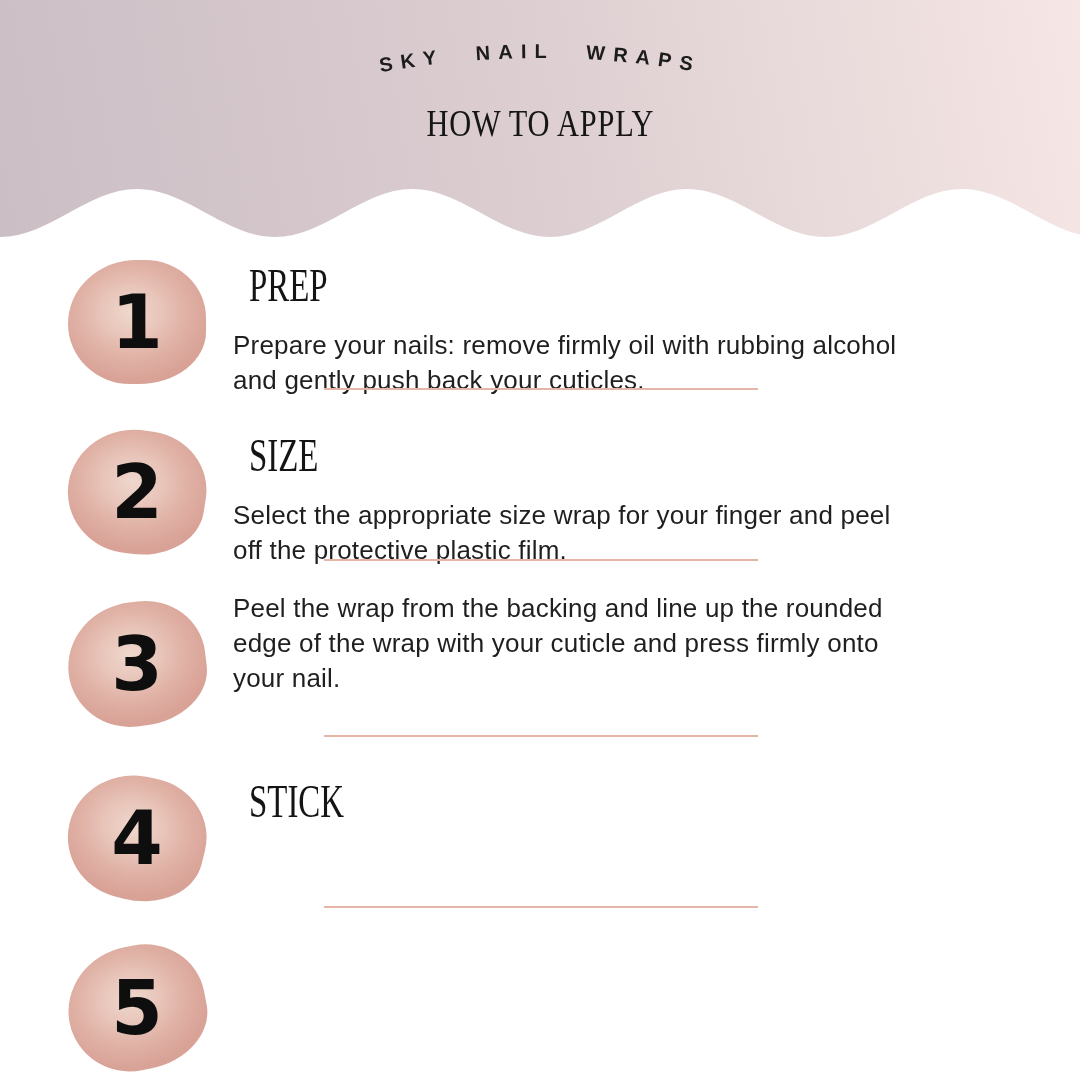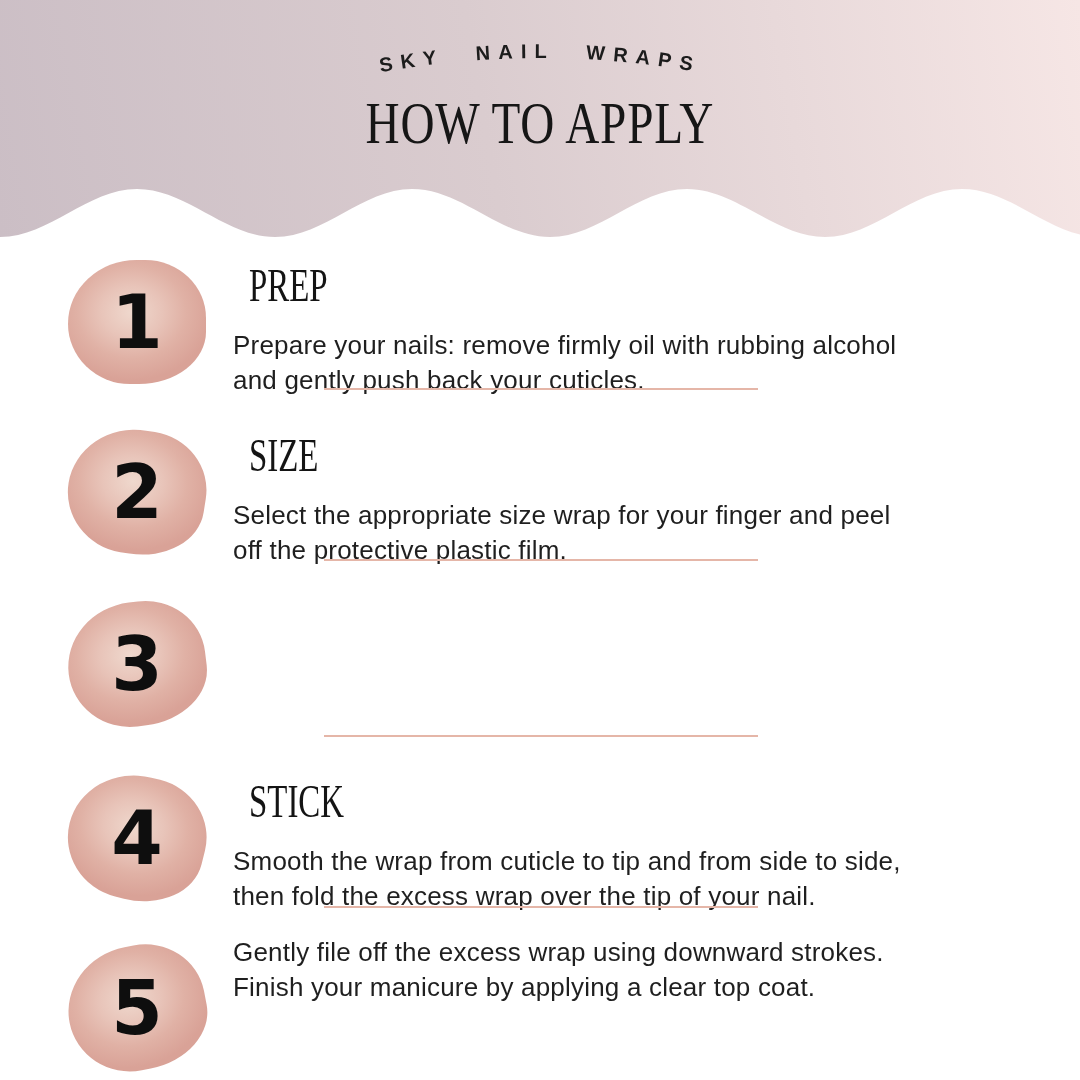--- a/index.html
+++ b/index.html
@@ -19,21 +19,21 @@
   .arc-svg { position:absolute; top:0; left:0; overflow:visible; }
   .arc-svg text {
     font-family:"Liberation Sans", sans-serif;
     font-size:20px; font-weight:700; letter-spacing:8px; word-spacing:18px;
     fill:#1c1c1c;
   }
   .main-title {
     position:absolute; top:94px; left:0; width:1080px;
     margin:0; text-align:center;
     font-family:"Liberation Serif", serif; font-weight:400;
-    font-size:59px; line-height:58px; letter-spacing:1px; color:#161616;
+    font-size:38px; line-height:58px; letter-spacing:1px; color:#161616;
   }
   .main-title .condense { display:inline-block; transform:scaleX(0.8); transform-origin:center; }
 
   
   .step { position:absolute; left:0; width:1080px; }
   .blob { position:absolute; left:68px; top:18px; width:138px; height:124px;
           display:flex; align-items:center; justify-content:center; }
   .blob::before {
     content:""; position:absolute; inset:0;
     background:
@@ -97,39 +97,38 @@
 off the protective plastic film.</p>
     </div>
   </section>
   <div class="divider" style="top:559px;"></div>
 
   <section class="step" style="top:584px;">
     <div class="blob" style="--r:-7deg;">
       <span class="step-num">3</span>
     </div>
     <div class="step-content">
+      <p class="step-desc">Peel the wrap from the backing and line up the rounded
+edge of the wrap with your cuticle and press firmly onto
+your nail.</p>
     </div>
   </section>
   <div class="divider" style="top:735px;"></div>
 
   <section class="step" style="top:758px;">
     <div class="blob" style="--r:14deg;">
       <span class="step-num">4</span>
     </div>
     <div class="step-content">
       <h2 class="step-title"><span class="condense">STICK</span></h2>
-      <p class="step-desc">Smooth the wrap from cuticle to tip and from side to side,
-then fold the excess wrap over the tip of your nail.</p>
     </div>
   </section>
   <div class="divider" style="top:906px;"></div>
 
   <section class="step" style="top:928px;">
     <div class="blob" style="--r:-11deg;">
       <span class="step-num">5</span>
     </div>
     <div class="step-content">
-      <p class="step-desc">Gently file off the excess wrap using downward strokes.
-Finish your manicure by applying a clear top coat.</p>
     </div>
   </section>
 
 </div>
 
 </body></html>

